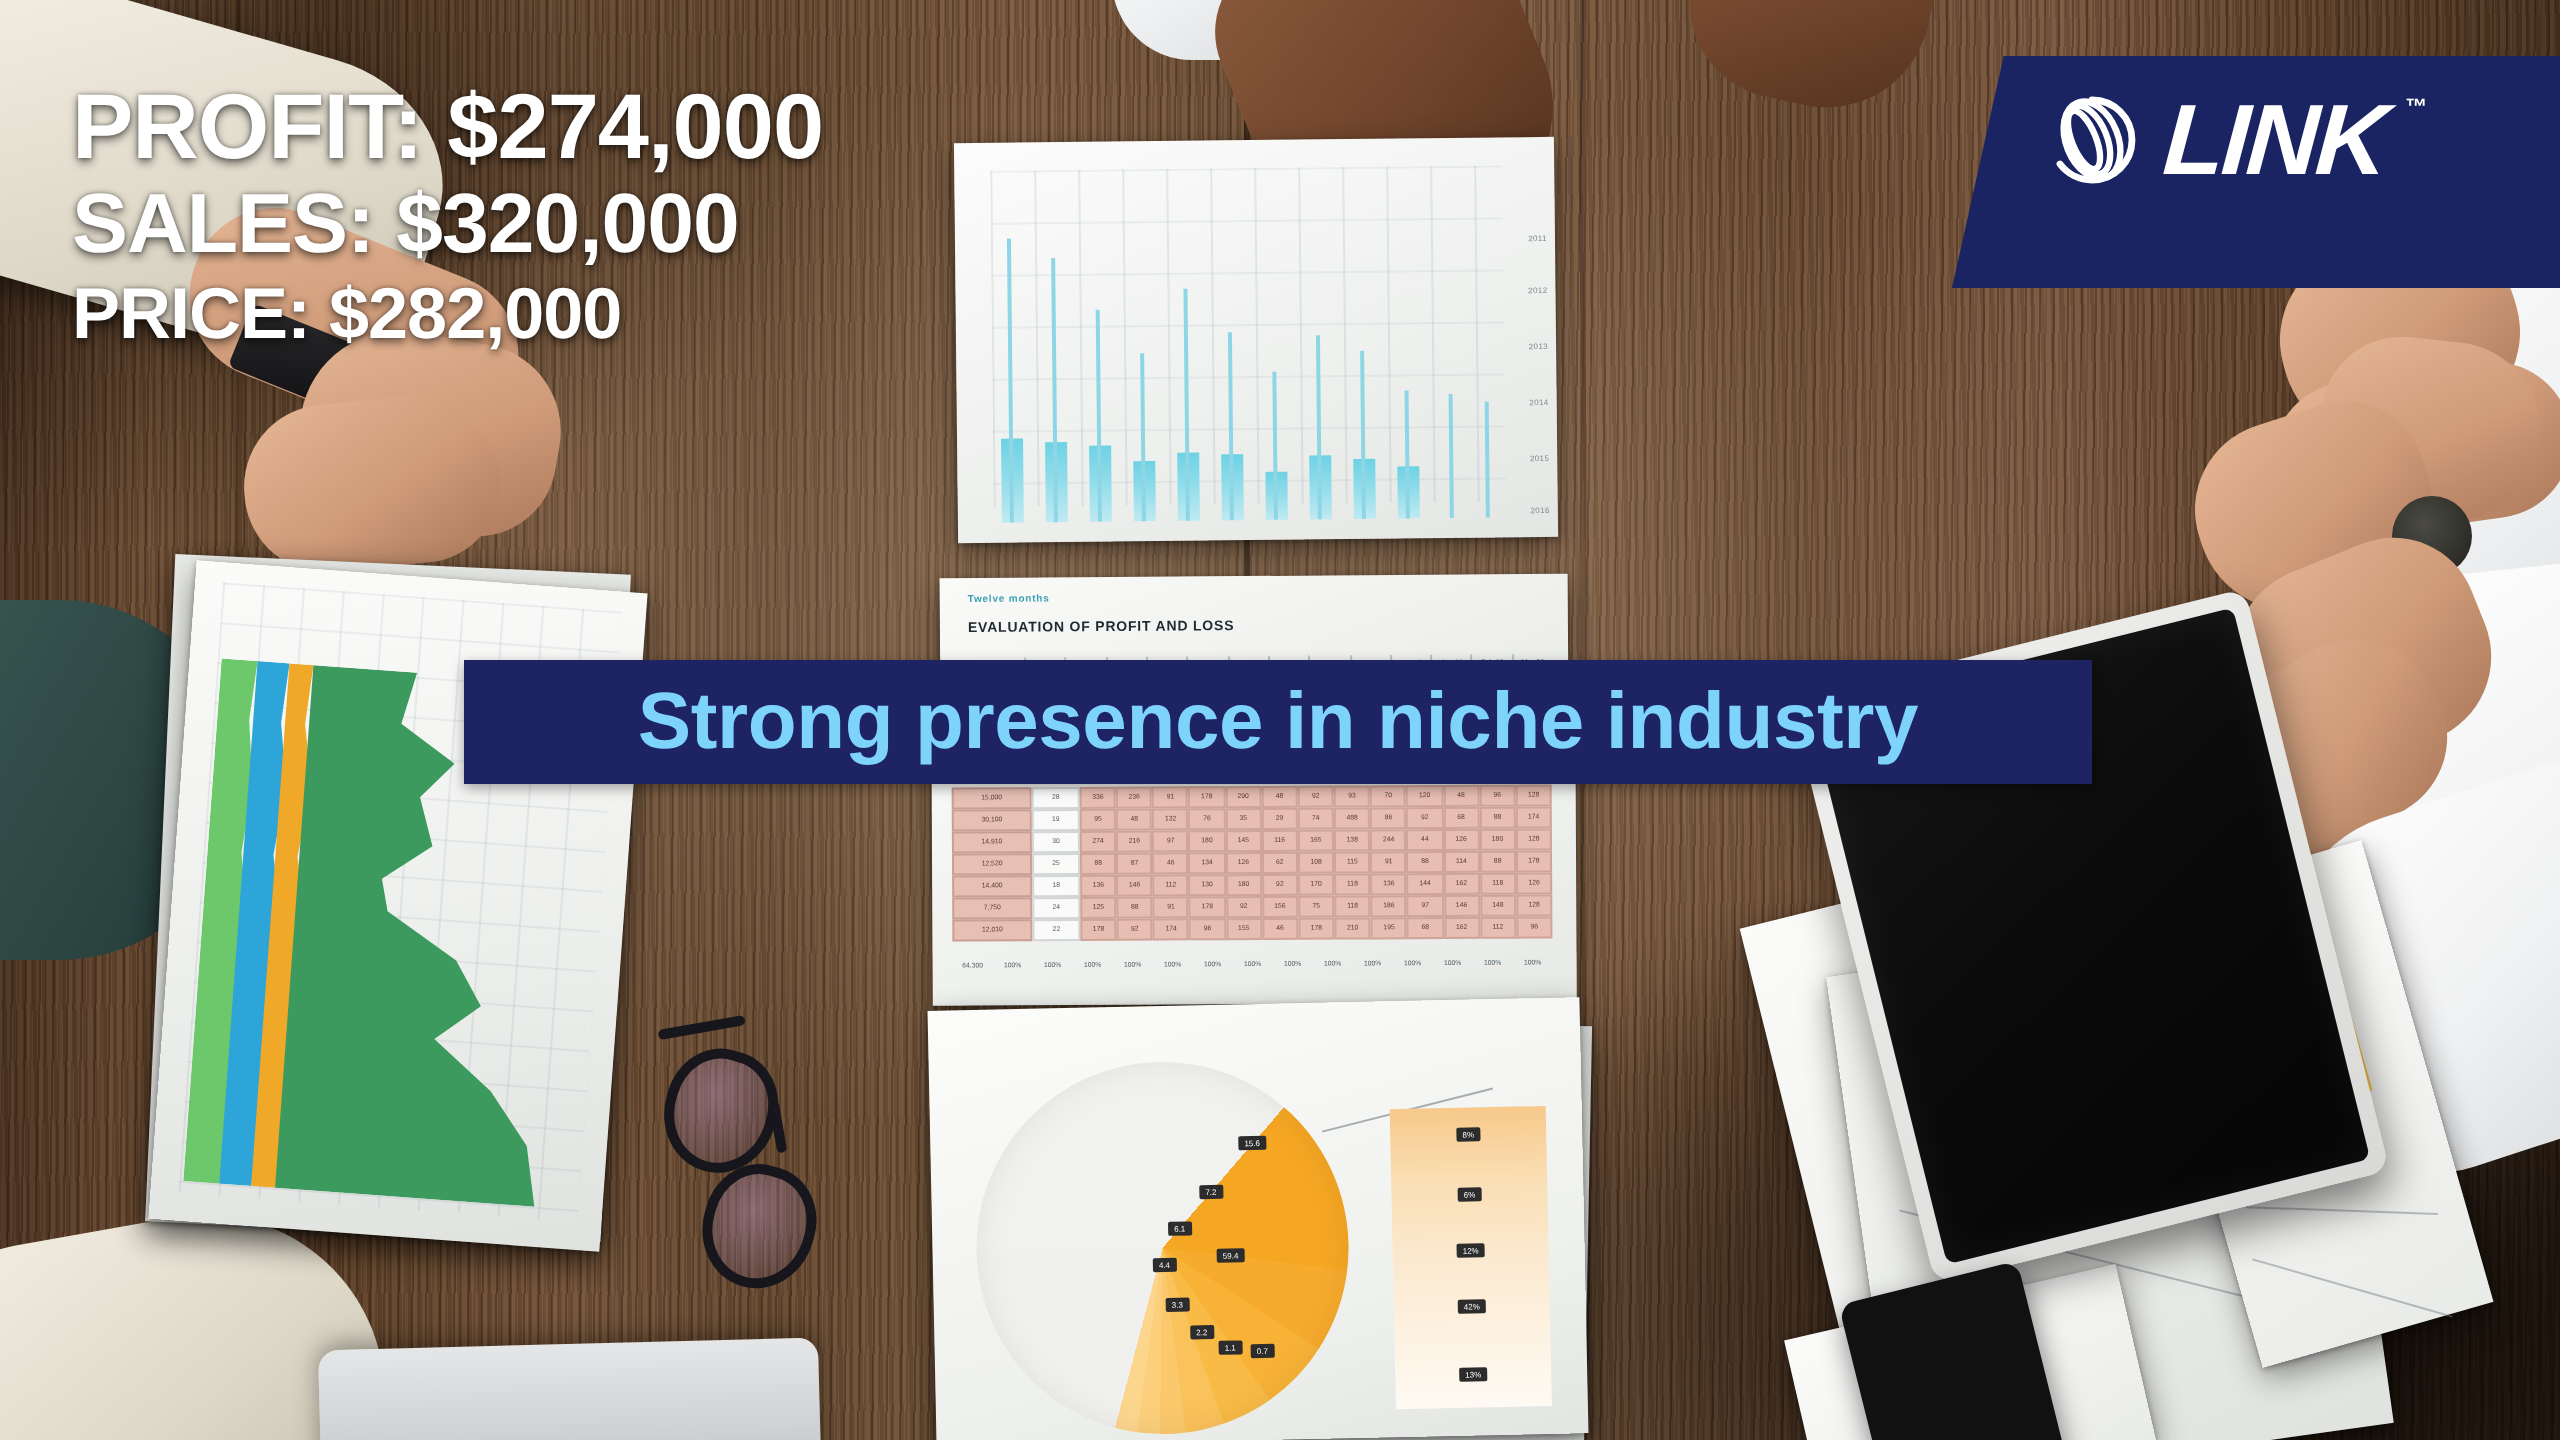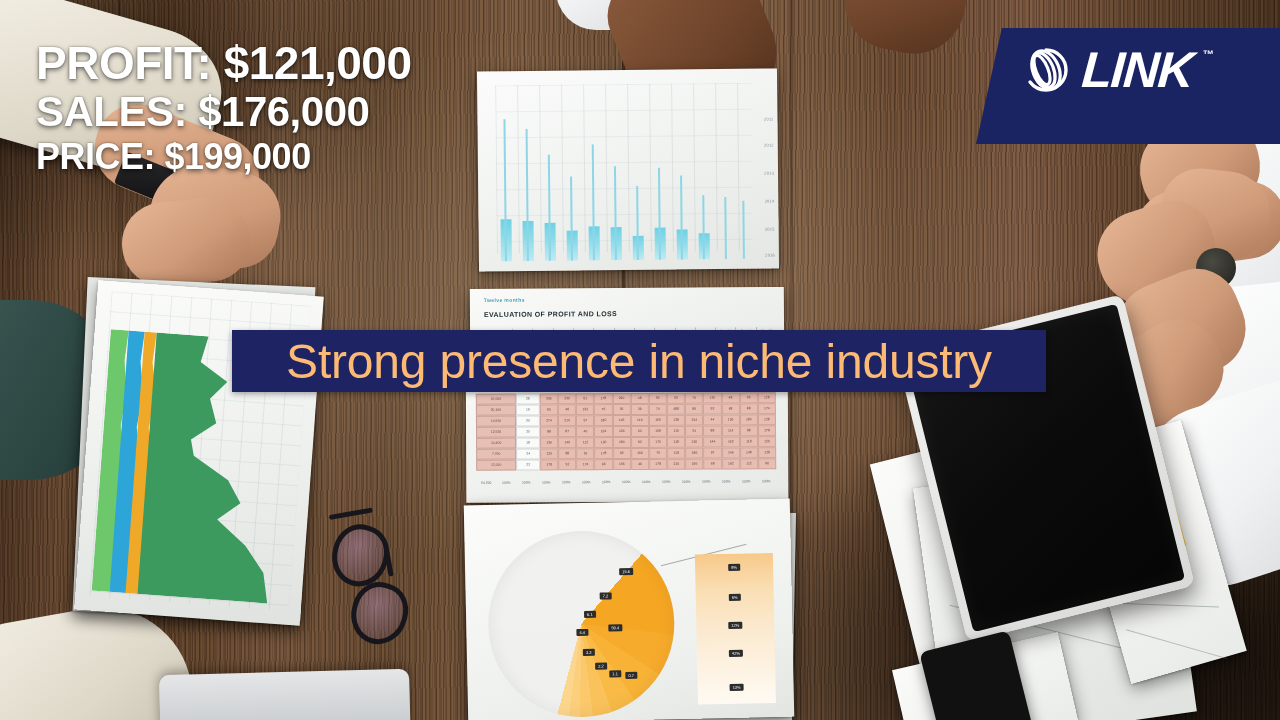--- a/index.html
+++ b/index.html
@@ -277,21 +277,21 @@
   #stat-profit{ font-size:46px; letter-spacing:-0.5px; }
   #stat-sales{ font-size:42px; letter-spacing:-0.5px; margin-top:2px; }
   #stat-price{ font-size:36px; letter-spacing:-0.5px; margin-top:4px; }
 
   
   #subtitle-banner{
     position:absolute; left:232px; top:330px; width:814px; height:62px; z-index:70;
     background:#1e2463; display:flex; align-items:center; justify-content:center;
     box-shadow:0 2px 6px rgba(0,0,0,.35);
   }
-  #subtitle-text{ color:#fdba74; font-size:48px; font-weight:normal; letter-spacing:-0.2px; }
+  #subtitle-text{ color:#7dd3fc; font-size:40px; font-weight:bold; letter-spacing:-0.2px; }
 
   
   #logo-badge{
     position:absolute; right:0; top:28px; width:304px; height:116px; z-index:80;
     background:#1b2463;
     clip-path:polygon(8.5% 0%, 100% 0%, 100% 100%, 0% 100%);
     box-shadow:0 3px 10px rgba(0,0,0,.4);
   }
   #logo-row{ position:absolute; left:44px; top:16px; display:flex; align-items:center; gap:10px; }
   #logo-mark{ width:52px; height:52px; flex:0 0 auto; }
@@ -608,23 +608,23 @@
   <div id="laptop"></div>
 
   <div id="glasses">
     <div class="lens" id="lens-a"></div>
     <div class="lens" id="lens-b"></div>
     <div class="temple" style="left:-22px; top:2px; width:44px; height:5px; transform:rotate(-38deg);"></div>
     <div class="temple" style="left:44px; top:28px; width:26px; height:5px; transform:rotate(52deg);"></div>
   </div>
 
   <div id="stats">
-    <div id="stat-profit">PROFIT: $121,000</div>
-    <div id="stat-sales">SALES: $176,000</div>
-    <div id="stat-price">PRICE: $199,000</div>
+    <div id="stat-profit">PROFIT: $274,000</div>
+    <div id="stat-sales">SALES: $320,000</div>
+    <div id="stat-price">PRICE: $282,000</div>
   </div>
 
   <div id="subtitle-banner">
     <span id="subtitle-text">Strong presence in niche industry</span>
   </div>
 
   <div id="logo-badge">
     <div id="logo-row">
       <svg id="logo-mark" viewBox="0 0 52 52">
         <g fill="none" stroke="#ffffff" stroke-width="3.2">

